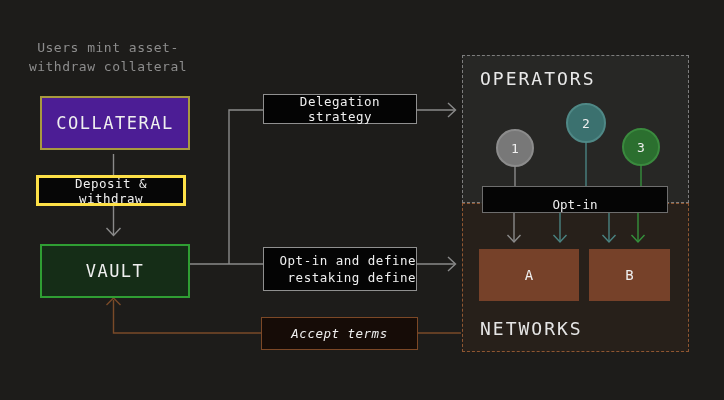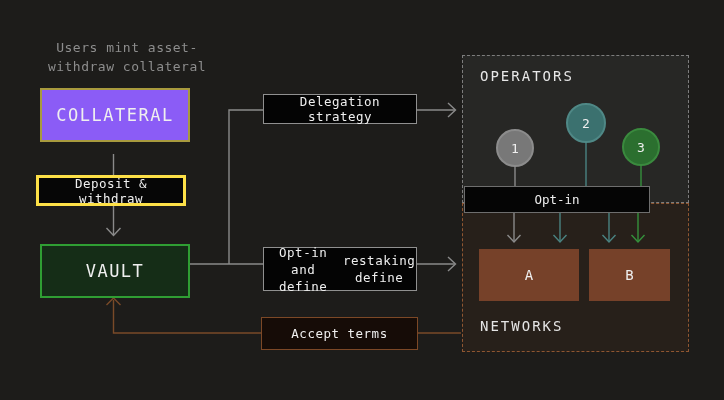--- a/index.html
+++ b/index.html
@@ -17,44 +17,44 @@
     left:462px;top:55px;width:227px;height:148px;
     background:#272725;border:1px dashed #7d7d7d;
   }
   .region-networks{
     left:462px;top:203px;width:227px;height:149px;
     background:#27201a;border:1px dashed #8f5631;
   }
 
   
   .caption{
-    left:32px;top:38px;width:190px;
+    left:13px;top:38px;width:190px;
     color:#8d8d8d;font-size:13px;line-height:19px;
     text-align:center;letter-spacing:0.5px;white-space:nowrap;
   }
 
   
   .node{
     display:flex;align-items:center;justify-content:center;
     color:#efefef;text-align:center;
   }
   .big{font-size:17px;letter-spacing:1.5px;}
   .small{font-size:12.5px;letter-spacing:0.5px;}
 
-  .collateral{left:40px;top:88px;width:150px;height:54px;background:#8b5cf6;border:2px solid #a89a3e;}
+  .collateral{left:40px;top:96px;width:150px;height:54px;background:#4c1d95;border:2px solid #a89a3e;}
   .deposit{left:36px;top:175px;width:150px;height:31px;background:#060606;border:3px solid #fde047;}
   .vault{left:40px;top:244px;width:150px;height:54px;background:#152d17;border:2px solid #2f9e33;}
   .delegation{left:263px;top:94px;width:154px;height:30px;background:#040404;border:1px solid #909090;}
   .optin-define{left:263px;top:247px;width:154px;height:44px;background:#040404;border:1px solid #909090;
-    flex-direction:row;line-height:17px;}
-  .accept{left:261px;top:317px;width:157px;height:33px;background:#160c07;border:1px solid #7c4826;}
-  .optin-bar{left:464px;top:186px;width:186px;height:27px;background:#050505;border:1px solid #6e6e6e;font-size:12.5px;}
+    flex-direction:column;line-height:17px;align-items:flex-end;}
+  .accept{left:261px;top:317px;width:157px;height:33px;background:#160c07;border:1px solid #7c4826;font-style:italic;}
+  .optin-bar{left:482px;top:186px;width:186px;height:27px;background:#050505;border:1px solid #6e6e6e;font-size:12.5px;align-items:flex-end;}
 
   
-  .sec-label{font-size:14px;letter-spacing:2px;white-space:nowrap;}
+  .sec-label{font-size:18px;letter-spacing:2px;white-space:nowrap;}
   .operators-label{left:480px;top:68px;color:#e8e8e8;}
   .networks-label{left:480px;top:318px;color:#e5e5e5;}
 
   
   .op-circle{
     border-radius:50%;display:flex;align-items:center;justify-content:center;
     color:#f0f0f0;font-size:13px;
   }
   .op1{left:496px;top:129px;width:38px;height:38px;border:2px solid #8c8c8c;}
   .op2{left:566px;top:103px;width:40px;height:40px;border:2px solid #4f8886;}

